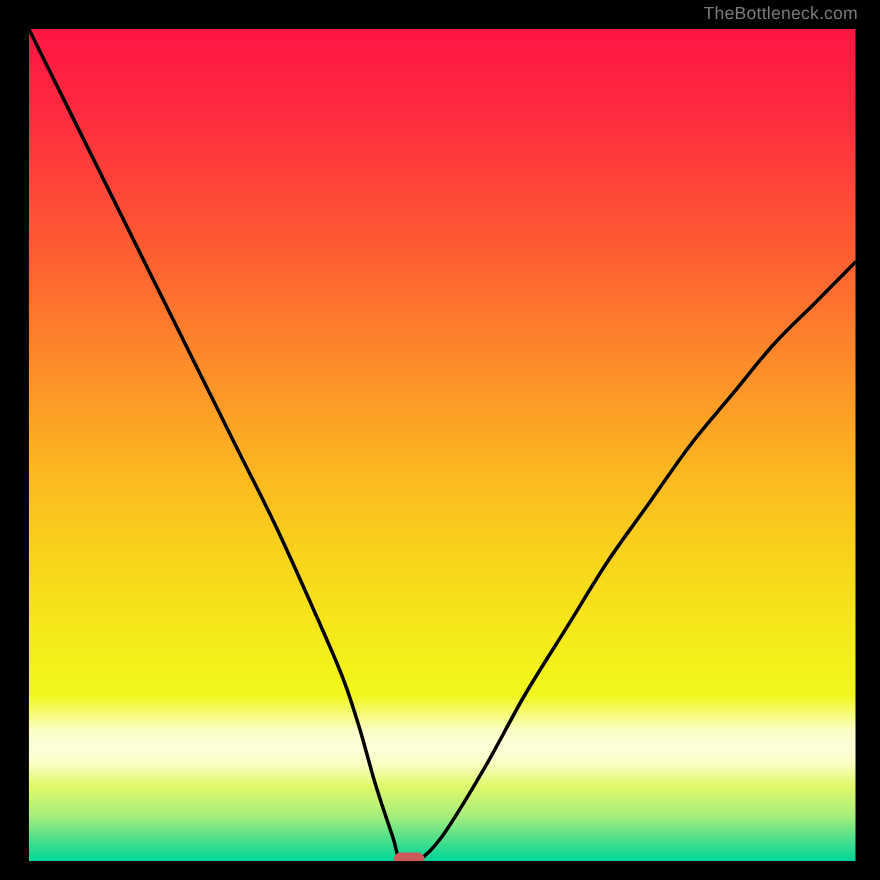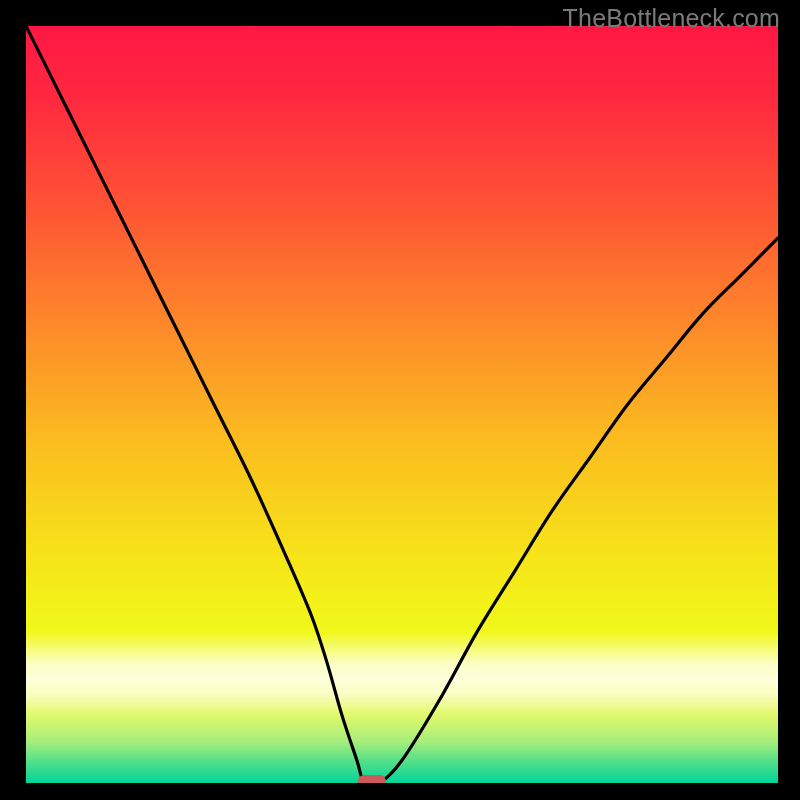--- a/index.html
+++ b/index.html
@@ -18,21 +18,21 @@
     top: 26px;
     width: 752px;   
     height: 757px;  
     overflow: hidden;
   }
   .watermark {
     position: absolute;
     top: 4px;
     right: 20px;
     color: #7a7a7a;
-    font-size: 25px;
+    font-size: 16px;
     font-weight: 500;
     letter-spacing: 0.2px;
     user-select: none;
     z-index: 50;
   }
   svg.plot {
     position: absolute;
     inset: 0;
     width: 100%;
     height: 100%;

